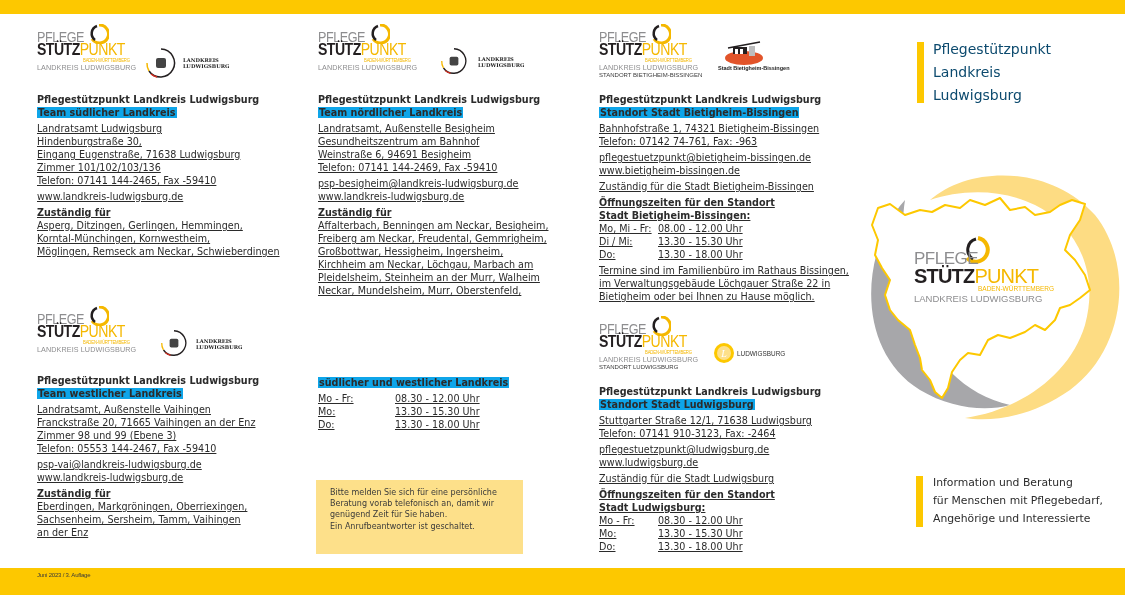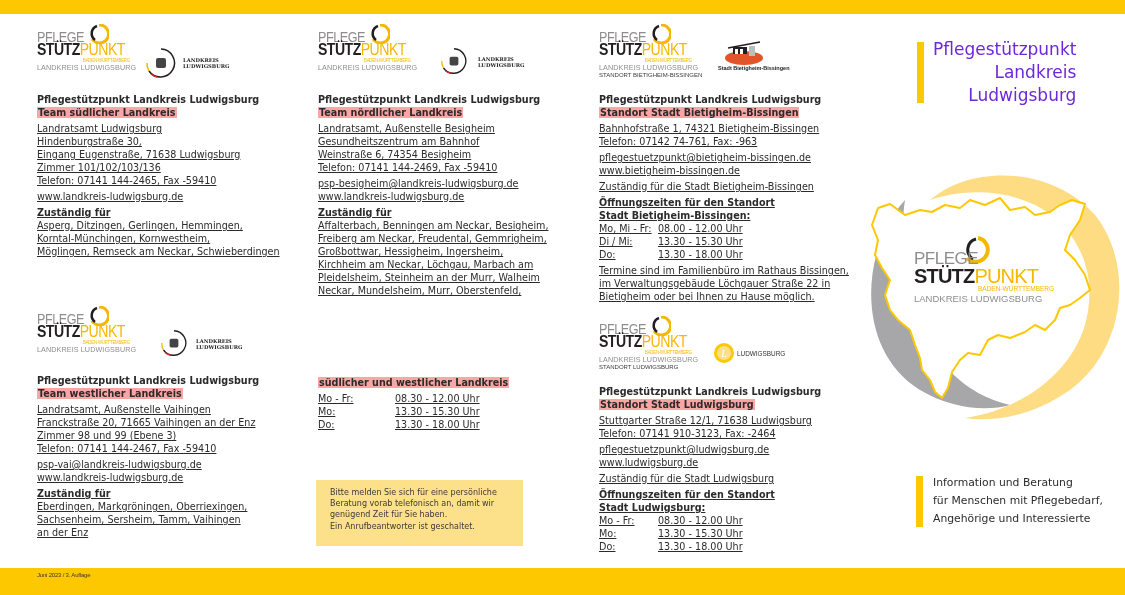--- a/index.html
+++ b/index.html
@@ -7,41 +7,41 @@
   body { font-family: "DejaVu Sans", "Liberation Sans", sans-serif; color: #2b2b2b; position: relative; }
   .topbar { position: absolute; left: 0; top: 0; width: 1125px; height: 14px; background: #fdc800; }
   .bottombar { position: absolute; left: 0; top: 568px; width: 860px; height: 27px; background: #fdc800; }
   .bottombar-right { position: absolute; left: 860px; top: 568px; width: 265px; height: 27px; background: #fdc800; }
   .edition { position: absolute; left: 37px; top: 572px; font-size: 6px; color: #3a3a3a; font-family: "Liberation Sans", sans-serif; letter-spacing: -0.2px; }
 
   .col { position: absolute; font-size: 9.6px; line-height: 13px; }
   .block { position: absolute; width: 250px; }
   .para { margin-top: 3px; text-decoration: underline; }
   .bold { font-weight: bold; }
-  .hl { background: #fca5a5; display: inline; padding: 0 1px; }
+  .hl { background: #0ea5e9; display: inline; padding: 0 1px; }
 
   
   .logo { position: absolute; width: 105px; height: 52px; }
   .logo .pflege { position: absolute; left: 0; top: 6px; font-family: "Liberation Sans", sans-serif; font-size: 14px; color: #8d8d8f; letter-spacing: -0.5px; line-height: 14px; transform: scaleX(0.9); transform-origin: left; }
   .logo .stuetz { position: absolute; left: 0; top: 18px; font-family: "Liberation Sans", sans-serif; font-size: 16px; font-weight: bold; color: #231f20; letter-spacing: -0.6px; line-height: 16px; transform: scaleX(0.88); transform-origin: left; }
   .logo .stuetz .punkt { color: #f5b800; font-weight: normal; }
   .logo .bw { position: absolute; left: 46px; top: 33px; font-family: "Liberation Sans", sans-serif; font-size: 5px; color: #f5b800; line-height: 6px; letter-spacing: -0.2px; transform: scaleX(0.85); transform-origin: left; }
   .logo .lk { position: absolute; left: 0; top: 40px; font-family: "Liberation Sans", sans-serif; font-size: 7.2px; color: #8d8d8f; line-height: 8px; letter-spacing: 0.1px; white-space: nowrap; }
   .logo .site { position: absolute; left: 0; top: 48px; font-family: "Liberation Sans", sans-serif; font-size: 6px; color: #3a3a3a; line-height: 7px; white-space: nowrap; }
   .logo .swirl { position: absolute; left: 52px; top: 0; width: 20px; height: 20px; }
 
   .partner { position: absolute; }
   .partner .name { font-family: "DejaVu Serif", "Liberation Serif", serif; font-size: 5.2px; line-height: 6px; color: #222; font-weight: bold; }
 
   .hours { border-collapse: collapse; }
   .hours td { padding: 0; font-size: 9.6px; line-height: 13px; vertical-align: top; }
 
-  .notice { position: absolute; left: 316px; top: 480px; width: 207px; height: 66px; background: #fde08a; padding: 7px 0 0 14px; font-size: 8px; line-height: 11.2px; color: #3a3a3a; }
+  .notice { position: absolute; left: 316px; top: 480px; width: 207px; height: 74px; background: #fde08a; padding: 7px 0 0 14px; font-size: 8px; line-height: 11.2px; color: #3a3a3a; }
   .title-bar { position: absolute; left: 917px; top: 42px; width: 7px; height: 61px; background: #fdc800; }
-  .title-text { position: absolute; left: 933px; top: 38px; font-size: 17px; line-height: 23px; color: #6d28d9; text-align: right; }
+  .title-text { position: absolute; left: 933px; top: 38px; font-size: 14px; line-height: 23px; color: #0c4a6e; }
 
   .info-bar { position: absolute; left: 916px; top: 476px; width: 7px; height: 51px; background: #fdc800; }
   .info-text { position: absolute; left: 933px; top: 474px; font-size: 10.8px; line-height: 18px; color: #2b2b2b; }
 
   .bigmark { position: absolute; left: 860px; top: 160px; width: 265px; height: 300px; }
 </style>
 </head>
 <body>
 
 <div class="topbar"></div>
@@ -113,21 +113,21 @@
   </div>
 </div>
 
 <div class="col block" style="left:37px;top:374px;">
   <div class="bold">Pflegestützpunkt Landkreis Ludwigsburg</div>
   <div class="bold"><span class="hl">Team westlicher Landkreis</span></div>
   <div class="para">
     <div>Landratsamt, Außenstelle Vaihingen</div>
     <div>Franckstraße 20, 71665 Vaihingen an der Enz</div>
     <div>Zimmer 98 und 99 (Ebene 3)</div>
-    <div>Telefon: 07141 144-2467, Fax -59410</div>
+    <div>Telefon: 05553 144-2467, Fax -59410</div>
   </div>
   <div class="para">
     <div>psp-vai@landkreis-ludwigsburg.de</div>
     <div>www.landkreis-ludwigsburg.de</div>
   </div>
   <div class="para">
     <div class="bold">Zuständig für</div>
     <div>Eberdingen, Markgröningen, Oberriexingen,</div>
     <div>Sachsenheim, Sersheim, Tamm, Vaihingen</div>
     <div>an der Enz</div>
@@ -156,21 +156,21 @@
     <div>LUDWIGSBURG</div>
   </div>
 </div>
 
 <div class="col block" style="left:318px;top:93px;">
   <div class="bold">Pflegestützpunkt Landkreis Ludwigsburg</div>
   <div class="bold"><span class="hl">Team nördlicher Landkreis</span></div>
   <div class="para">
     <div>Landratsamt, Außenstelle Besigheim</div>
     <div>Gesundheitszentrum am Bahnhof</div>
-    <div>Weinstraße 6, 74354 Besigheim</div>
+    <div>Weinstraße 6, 94691 Besigheim</div>
     <div>Telefon: 07141 144-2469, Fax -59410</div>
   </div>
   <div class="para">
     <div>psp-besigheim@landkreis-ludwigsburg.de</div>
     <div>www.landkreis-ludwigsburg.de</div>
   </div>
   <div class="para">
     <div class="bold">Zuständig für</div>
     <div>Affalterbach, Benningen am Neckar, Besigheim,</div>
     <div>Freiberg am Neckar, Freudental, Gemmrigheim,</div>

